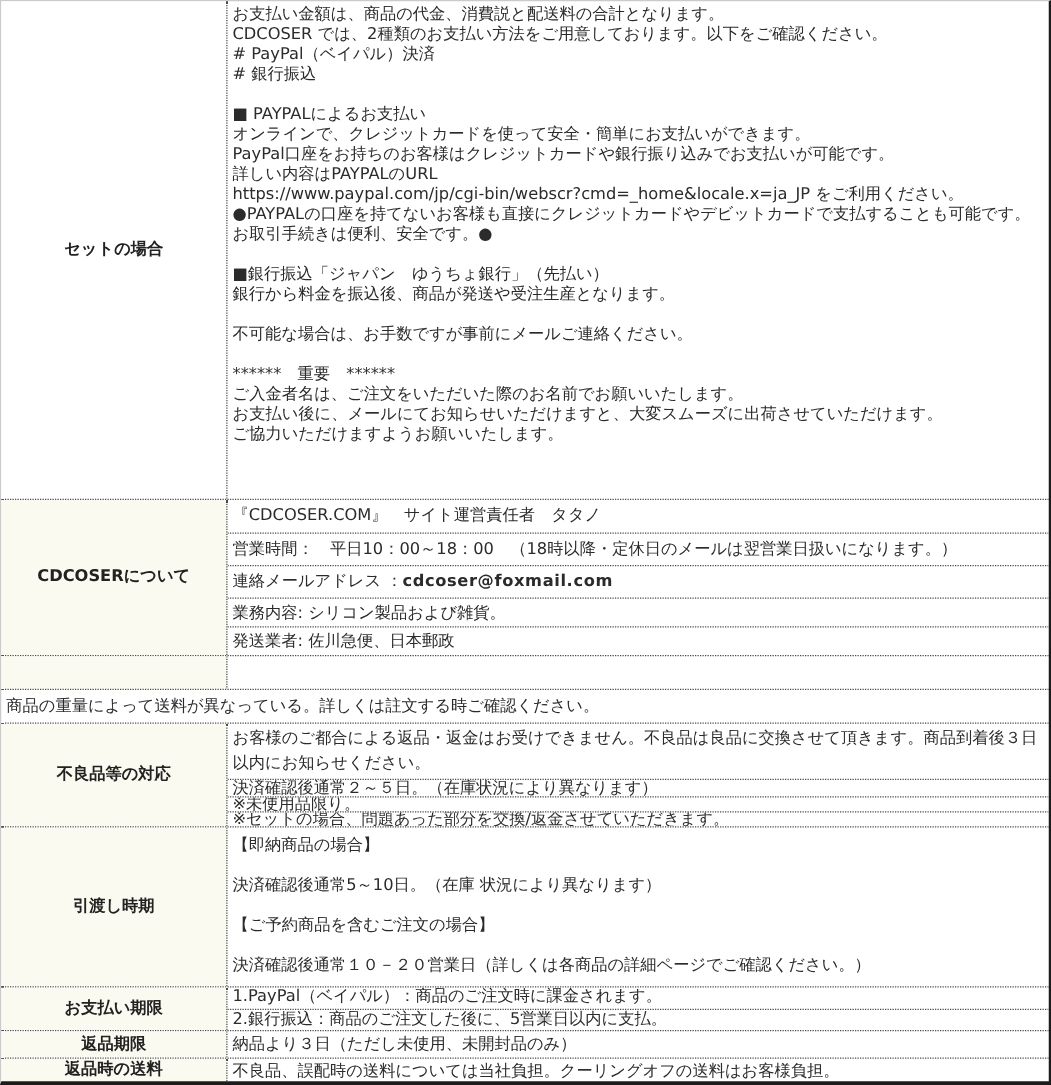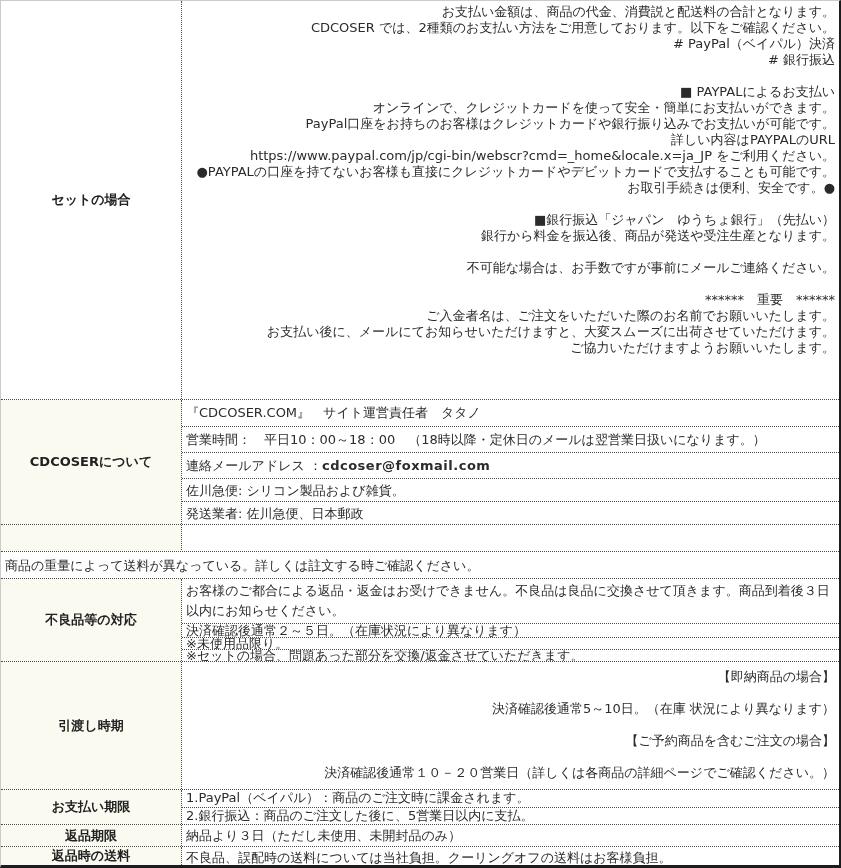--- a/index.html
+++ b/index.html
@@ -27,21 +27,21 @@
     border-right:1px dotted #4a4a4a;
     background:#fafaf0;
     display:flex;align-items:center;justify-content:center;
     text-align:center;
     font-weight:bold;font-size:13px;line-height:16px;
     padding:0 6px;color:#222;
   }
   .row-payment .th{background:#ffffff;}
   .td{flex:1 1 auto;min-width:0;display:flex;flex-direction:column;box-sizing:border-box;overflow:hidden;}
   
-  .block{box-sizing:border-box;font-size:13px;line-height:16px;padding:3px 4px 0 4px;text-align:right;}
+  .block{box-sizing:border-box;font-size:13px;line-height:16px;padding:3px 4px 0 4px;}
   .tb-line{min-height:16px;}
   .block-delivery{padding-top:7px;}
   
   .subrow{box-sizing:border-box;font-size:13px;line-height:17px;padding:4px 4px 0 4px;overflow:hidden;}
   .subrow + .subrow{border-top:1px dotted #4a4a4a;}
   
   .row-payment{height:398px;}
   .row-about{height:125px;}
   .row-about .subrow{height:26px;}
   .row-about .subrow:nth-child(4),
@@ -98,21 +98,21 @@
       </div>
     </div>
   </div>
 
   <div class="row row-about">
     <div class="th">CDCOSERについて</div>
     <div class="td">
       <div class="subrow">『CDCOSER.COM』　サイト運営責任者　タタノ</div>
       <div class="subrow">営業時間：　平日10：00～18：00　（18時以降・定休日のメールは翌営業日扱いになります。）</div>
       <div class="subrow"><span>連絡メールアドレス ：</span><span class="bold-email">cdcoser@foxmail.com</span></div>
-      <div class="subrow">佐川急便: シリコン製品および雑貨。</div>
+      <div class="subrow">業務内容: シリコン製品および雑貨。</div>
       <div class="subrow">発送業者: 佐川急便、日本郵政</div>
     </div>
   </div>
 
   <div class="row row-extrafee">
     <div class="th">商品代金以外の必要金額</div>
     <div class="td">
       <div class="subrow">送料「送料無料商品除く」</div>
     </div>
   </div>

